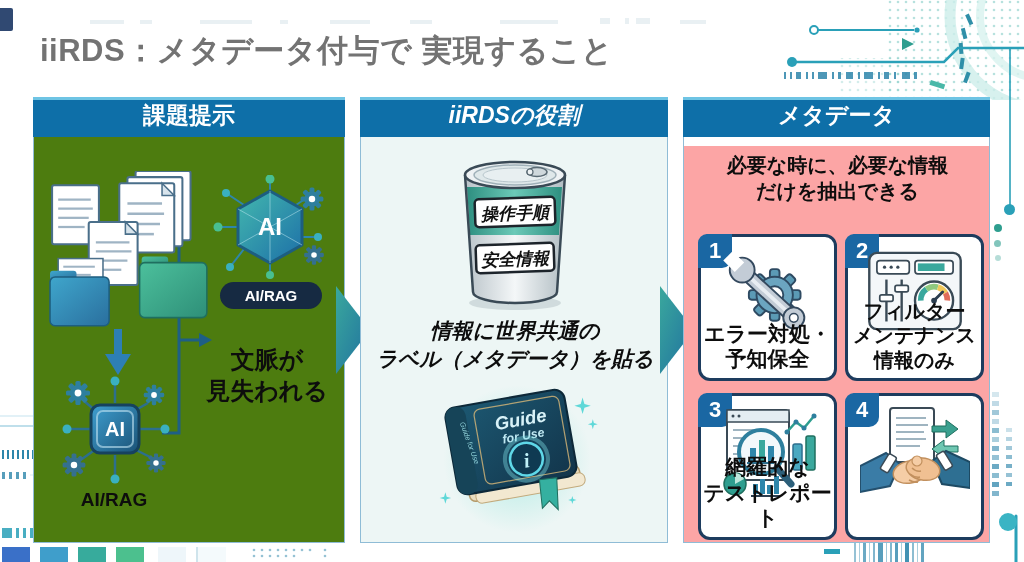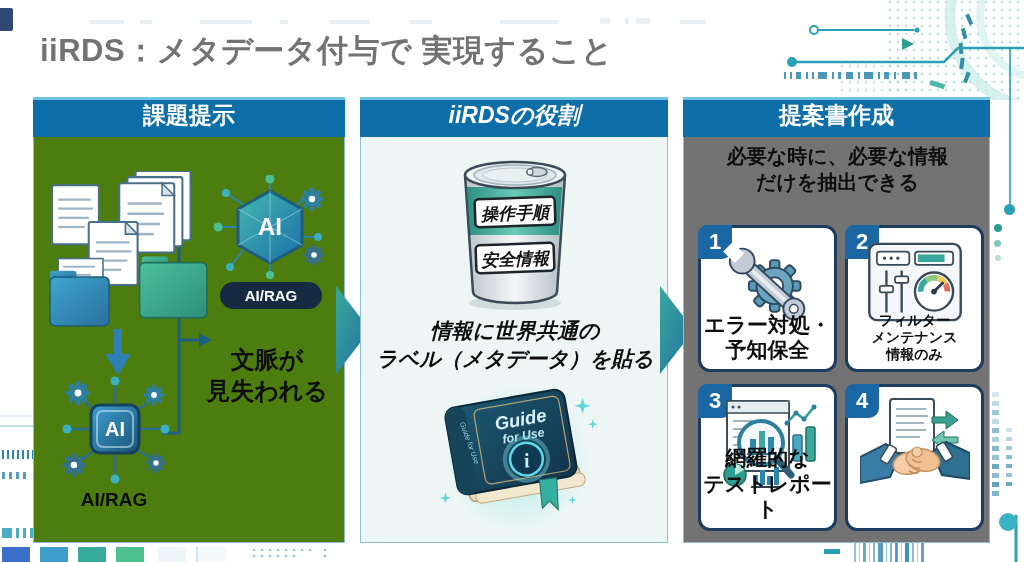--- a/index.html
+++ b/index.html
@@ -17,21 +17,21 @@
   .panel-header{
     position:absolute;left:-1px;top:-1px;right:-1px;height:40px;line-height:37px;text-align:center;
     background:linear-gradient(180deg,#6ec4e4 0,#6ec4e4 3px,#0e6fa8 3px);color:#fff;font-size:23px;font-weight:700;
   }
   .panel-body{position:absolute;left:0;top:39px;right:0;bottom:0;}
   #panel-problem{left:33px;width:312px;}
   #panel-problem .panel-body{background:#4d7c0f;}
   #panel-role{left:360px;width:308px;font-style:italic;}
   #panel-role .panel-body{background:#edf6f5;}
   #panel-value{left:683px;width:307px;}
-  #panel-value .panel-body{background:#737373;}
+  #panel-value .panel-body{background:#fca5a5;margin-top:9px;}
   
   .ai-badge{
     background:#162a42;color:#fff;border-radius:14px;text-align:center;
     font-size:15px;font-weight:700;line-height:27px;height:27px;
   }
   .lost-text{font-size:24px;font-weight:800;line-height:1.3;text-align:center;color:#0d0d0d;margin-top:37px;}
   .chip-caption{font-size:19px;font-weight:800;text-align:center;color:#0d0d0d;}
   
   .role-desc{font-size:21px;font-weight:800;line-height:1.32;text-align:center;color:#0d0d0d;}
   
@@ -39,21 +39,21 @@
   .value-box{
     position:absolute;width:139px;height:147px;background:#fff;border:3px solid #1d3c5e;border-radius:12px;box-sizing:border-box;
   }
   .value-badge{
     position:absolute;left:-3px;top:-3px;width:34px;height:34px;background:#1a67a3;color:#fff;
     border-radius:9px 0 10px 0;text-align:center;line-height:34px;font-size:22px;font-weight:800;
   }
   .value-label{
     position:absolute;left:0;right:0;bottom:6px;text-align:center;font-size:21px;font-weight:800;line-height:1.22;color:#0d0d0d;
   }
-  .value-label.small{font-size:14px;}
+  .value-label.small{font-size:20px;}
   .box-icon{position:absolute;left:50%;transform:translateX(-50%);}
   
   .flow-arrow{position:absolute;top:286px;width:34px;height:88px;}
   
   .sq{position:absolute;top:547px;width:28px;height:15px;}
   
   .decor{pointer-events:none;}
 </style>
 </head>
 <body>
@@ -487,21 +487,21 @@
     <defs>
         <linearGradient id="ag2" x1="0" y1="0" x2="1" y2="1">
       <stop offset="0" stop-color="#3aa89d"></stop>
           <stop offset="1" stop-color="#1f6f9f"></stop>
         </linearGradient>
       </defs>
     <polygon points="0,0 34,44 0,88" fill="url(#ag2)"></polygon>
   </svg>
 
   <div class="panel" id="panel-value">
-    <div class="panel-header">提案書作成</div>
+    <div class="panel-header">メタデータ</div>
     <div class="panel-body">
 
       <div class="abs value-summary preline" style="left:0;top:6px;width:307px;">必要な時に、必要な情報
 だけを抽出できる</div>
 
       <div class="value-box" style="left:14px;top:88px;">
         <div class="value-badge">1</div>
         <svg class="box-icon" style="top:12px;" width="106" height="88" viewBox="0 0 110 92">
           <g transform="translate(62,48)" fill="#5b9ab5" stroke="#2e4a62" stroke-width="2">
             <rect x="-5" y="-27" width="10" height="54" rx="3"></rect>

